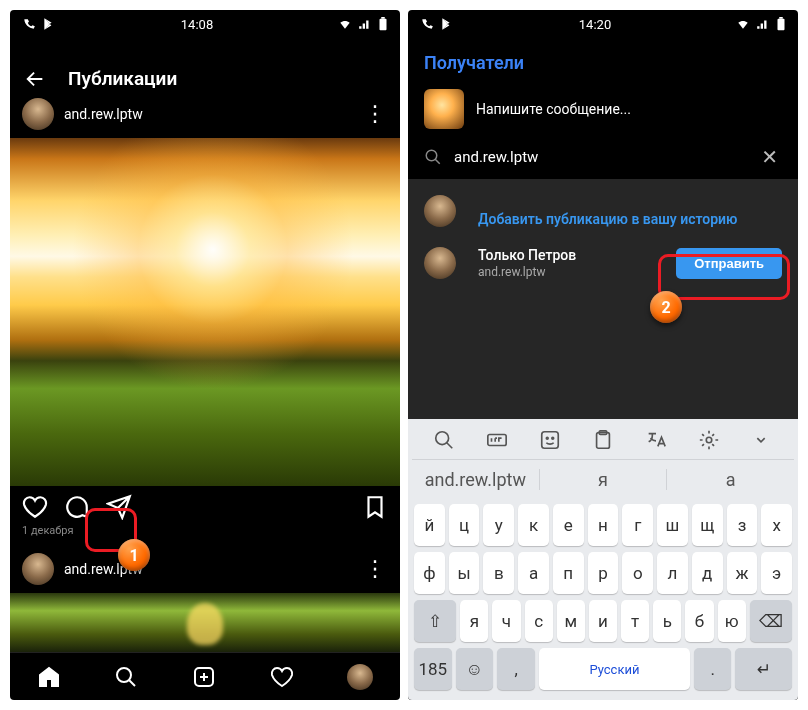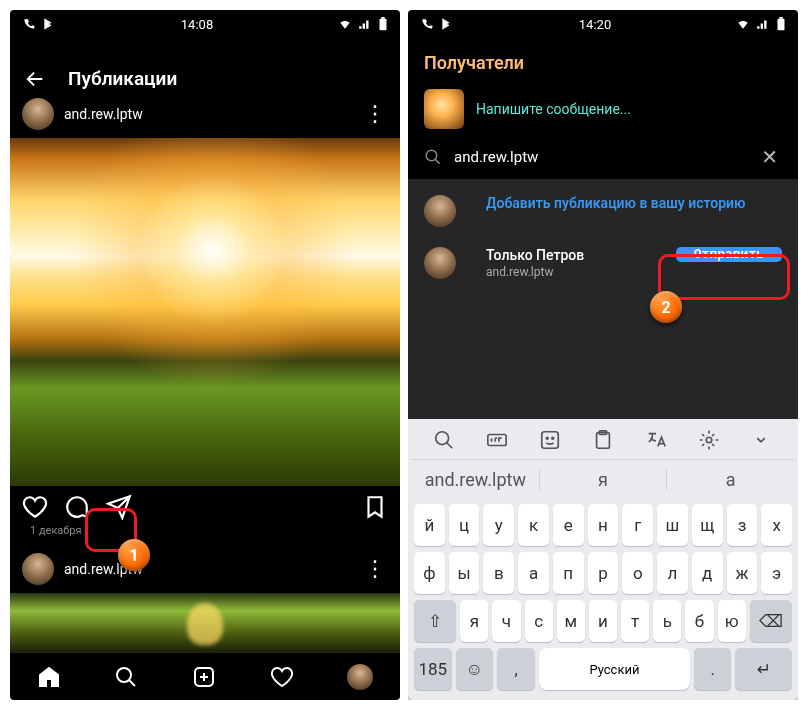--- a/index.html
+++ b/index.html
@@ -20,70 +20,70 @@
   .avatar.person { background: radial-gradient(circle at 50% 35%, #d8b890 0%, #8a6a4a 50%, #3a2a1a 100%); }
   .username { flex: 1; font-size: 14px; }
   .more { color: #fff; font-size: 22px; letter-spacing: 2px; line-height: 1; }
 
   .photo { width: 100%; height: 365px; background: linear-gradient(180deg, #6a3a0e 0%, #c97618 6%, #ffd56b 18%, #ffefb5 28%, #fff9e6 34%, #ffe08a 40%, #ffcb4a 48%, #b07010 58%, #3a420e 64%, #6b9823 72%, #4a680e 85%, #2a3a06 100%); position: relative; }
   .photo::after { content: ""; position: absolute; inset: 0; background: radial-gradient(circle at 52% 32%, rgba(255,255,255,.9) 0%, rgba(255,230,150,.6) 12%, rgba(255,180,60,.35) 24%, transparent 45%); }
 
   .actions { display: flex; align-items: center; padding: 8px 12px 4px; gap: 16px; position: relative; }
   .actions svg { width: 26px; height: 26px; stroke: #fff; fill: none; stroke-width: 2; }
   .actions .spacer { flex: 1; }
-  .date { padding: 0 20px 8px; color: #888; font-size: 11px; }
+  .date { padding: 0 12px 8px; color: #888; font-size: 11px; }
 
   .highlight-box { position: absolute; border: 3.5px solid #eb1c24; border-radius: 10px; pointer-events: none; z-index: 5; }
   .hl1 { left: 75px; top: 498px; width: 52px; height: 44px; }
   .hl2 { right: 8px; top: 244px; width: 132px; height: 46px; }
 
   .callout { position: absolute; width: 32px; height: 32px; border-radius: 50%; z-index: 6; display: flex; align-items: center; justify-content: center; color: #fff; font-weight: 700; font-size: 16px; background: radial-gradient(circle at 35% 30%, #ffa24d, #ff6a00 55%, #c44800); box-shadow: 0 3px 5px rgba(0,0,0,.5), inset 0 -2px 4px rgba(0,0,0,.3), inset 0 2px 4px rgba(255,255,255,.4); }
   .c1 { left: 108px; top: 529px; }
   .c2 { right: 116px; top: 281px; }
 
   .bottom-nav { height: 48px; display: flex; justify-content: space-around; align-items: center; border-top: 1px solid #222; margin-top: auto; }
   .bottom-nav svg { width: 24px; height: 24px; stroke: #fff; fill: none; stroke-width: 2; }
   .bottom-nav .avatar { width: 26px; height: 26px; margin: 0; }
 
   .next-preview { height: 62px; background: linear-gradient(180deg, #2a380e 0%, #8fb83a 30%, #4a5a0e 70%, #1a220a 100%); position: relative; }
   .next-preview::after { content: ""; position: absolute; left: 50%; top: 10px; width: 36px; height: 42px; background: rgba(255,220,100,.7); border-radius: 50% 50% 40% 40%; transform: translateX(-50%); filter: blur(2px); }
 
   
   .phone.right { background: #000; }
-  .recv-header { padding: 14px 16px 10px; color: #fdba74; font-size: 18px; font-weight: 600; }
+  .recv-header { padding: 14px 16px 10px; color: #3b82f6; font-size: 18px; font-weight: 600; }
   .compose-row { display: flex; align-items: center; padding: 6px 16px; gap: 12px; }
   .compose-thumb { width: 40px; height: 40px; border-radius: 6px; background: radial-gradient(circle at 45% 40%, #ffe4a0 0%, #ffb14d 35%, #6a3a0e 100%); }
-  .compose-placeholder { color: #5eead4; font-size: 14px; }
+  .compose-placeholder { color: #ffffff; font-size: 14px; }
 
   .search-row { display: flex; align-items: center; padding: 10px 16px; gap: 12px; color: #fff; }
   .search-row svg { width: 18px; height: 18px; stroke: #888; fill: none; stroke-width: 2; }
   .search-text { flex: 1; font-size: 15px; }
   .search-clear { color: #bbb; font-size: 20px; padding: 0 4px; }
 
   .panel { background: #262626; flex: 1; display: flex; flex-direction: column; padding-top: 6px; }
-  .list-row { display: flex; align-items: flex-start; padding: 10px 16px; gap: 20px; }
+  .list-row { display: flex; align-items: flex-end; padding: 10px 16px; gap: 12px; }
   .list-row .col { flex: 1; display: flex; flex-direction: column; gap: 2px; }
   .list-row .primary { font-size: 14px; color: #fff; font-weight: 500; }
   .list-row .primary.link { color: #3897f0; font-weight: 600; }
   .list-row .secondary { font-size: 12px; color: #aaa; }
-  .send-btn { background: #3897f0; color: #fff; border: none; border-radius: 5px; padding: 0 18px; font-size: 13px; font-weight: 600; font-family: Liberation Mono, monospace; }
+  .send-btn { background: #3897f0; color: #fff; border: none; border-radius: 5px; padding: 8px 18px; font-size: 13px; font-weight: 600; }
 
   .keyboard { background: #e9ebee; color: #333; padding: 6px 4px 4px; }
   .kb-toolbar { display: flex; justify-content: space-around; align-items: center; padding: 4px 6px 8px; border-bottom: 1px solid #d0d2d6; }
   .kb-toolbar svg { width: 22px; height: 22px; stroke: #555; fill: none; stroke-width: 1.8; }
   .kb-suggest { display: flex; height: 38px; align-items: center; }
   .kb-suggest div { flex: 1; text-align: center; font-size: 18px; color: #555; border-right: 1px solid #d0d2d6; }
   .kb-suggest div:last-child { border-right: none; }
   .kb-rows { display: flex; flex-direction: column; gap: 6px; padding: 6px 2px; }
   .kb-row { display: flex; gap: 4px; justify-content: center; }
   .key { flex: 1; height: 42px; background: #fff; border-radius: 5px; display: flex; align-items: center; justify-content: center; font-size: 17px; color: #333; box-shadow: 0 1px 1px rgba(0,0,0,.2); }
   .key.func { background: #cdd1d7; }
   .key.wide { flex: 1.5; }
   .kb-bottom { display: flex; gap: 4px; padding: 0 2px 6px; }
-  .kb-bottom .space { flex: 4; font-size: 13px; color: #000000; border-radius: 8px; }
+  .kb-bottom .space { flex: 4; font-size: 13px; color: #1d4ed8; }
 
   .content-scroll { flex: 1; overflow: hidden; display: flex; flex-direction: column; }
 </style>
 </head>
 <body>
 
 <div class="phones">
 
   <div class="phone left">
     <div class="statusbar">

